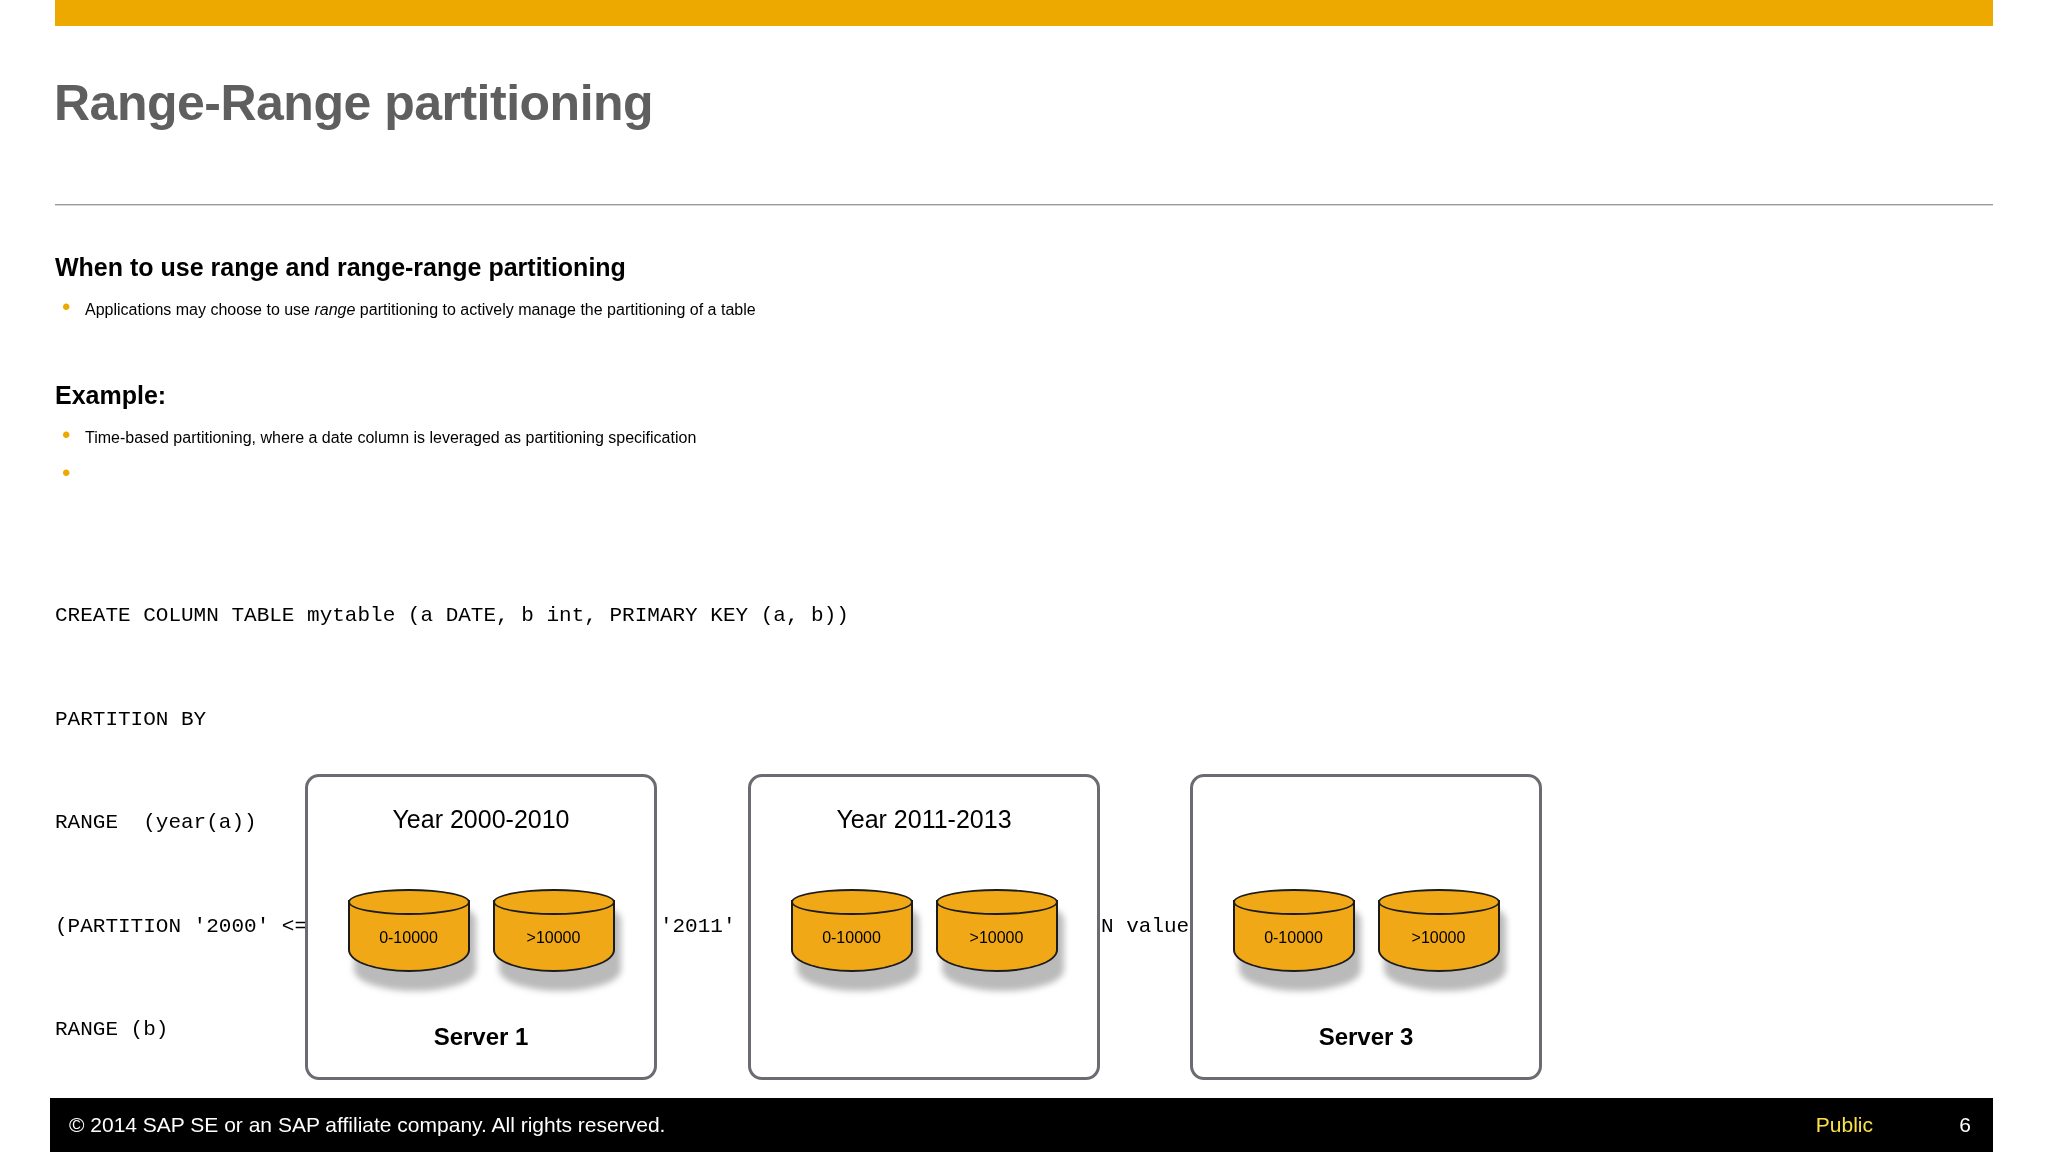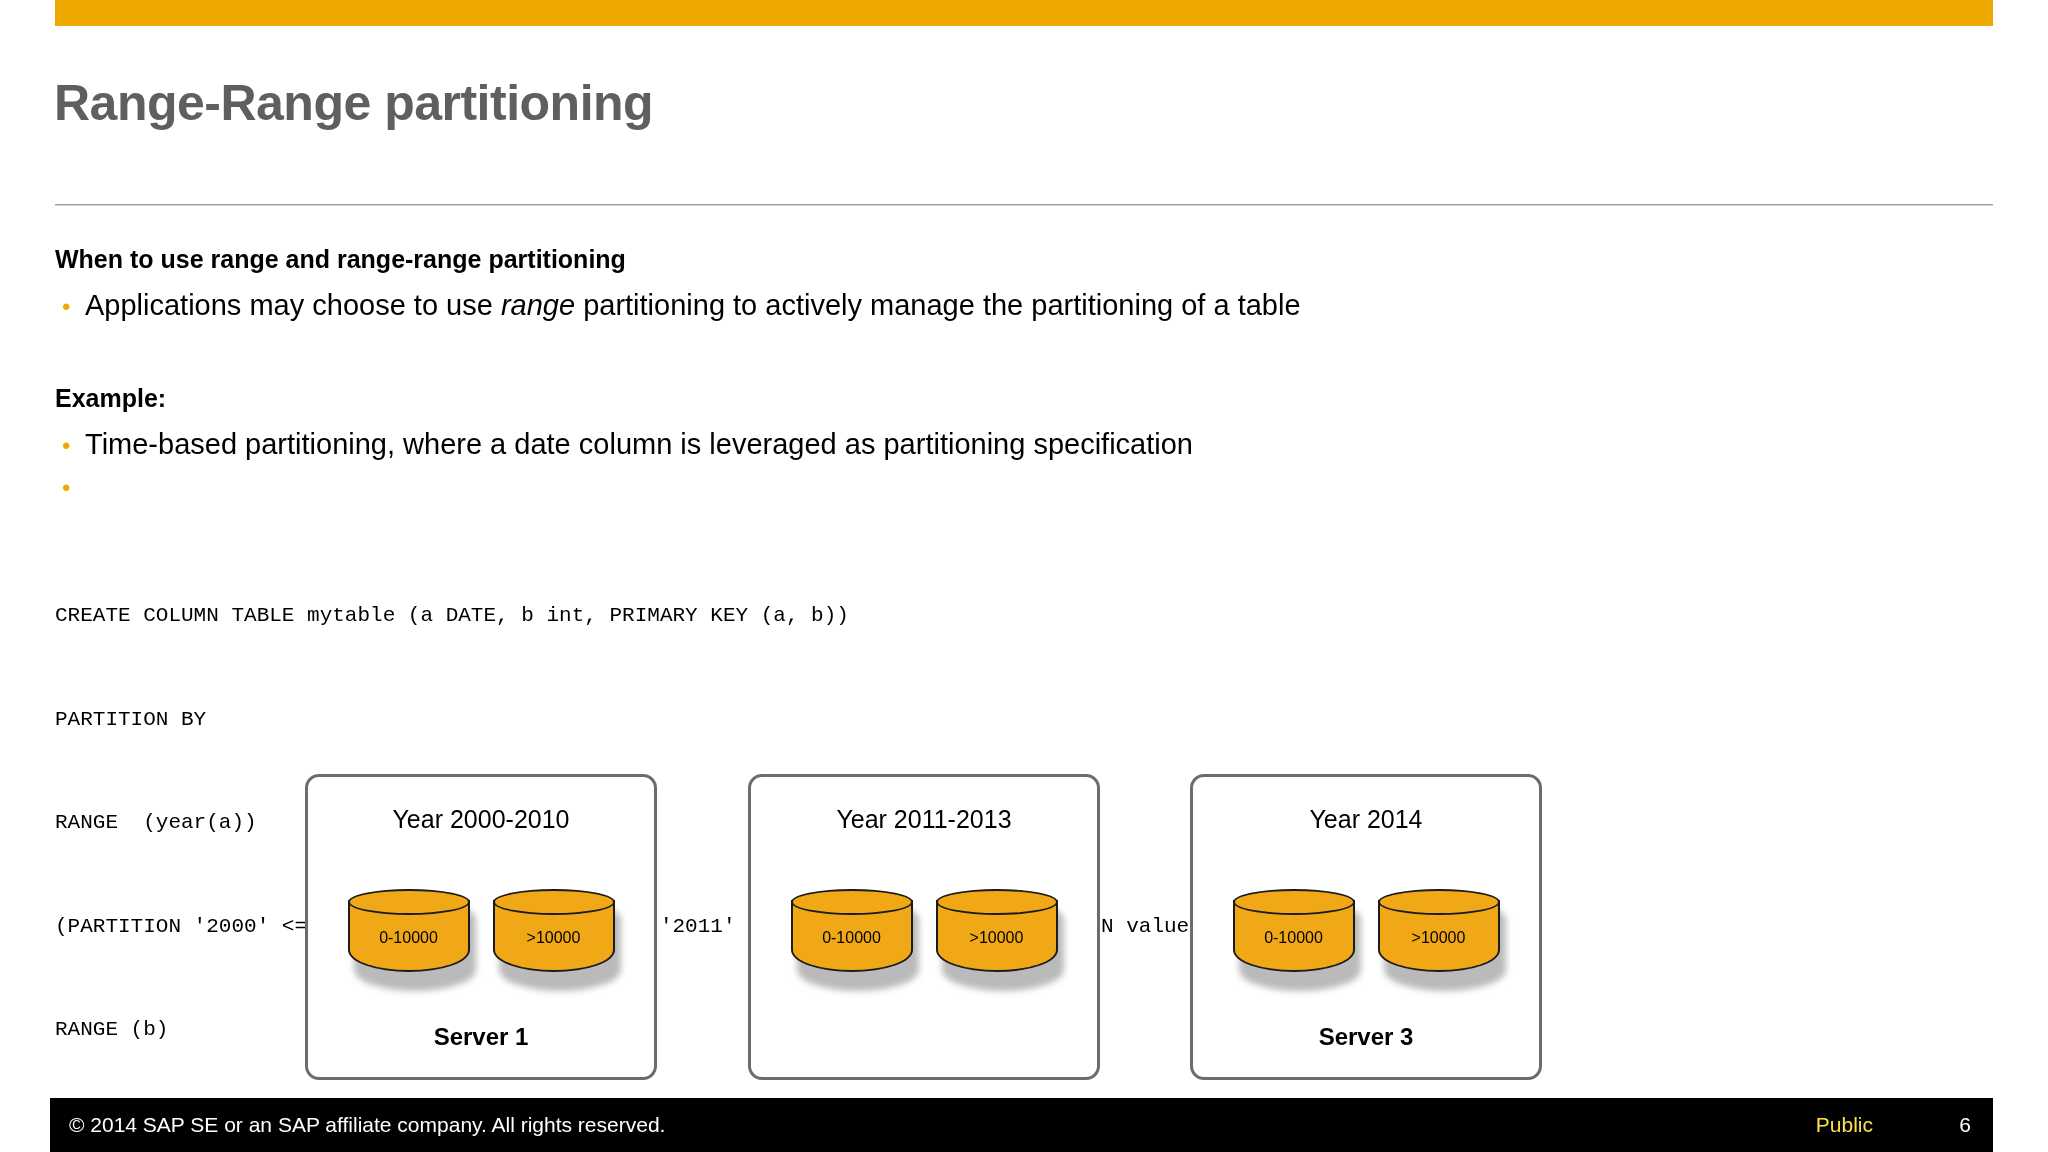--- a/index.html
+++ b/index.html
@@ -58,39 +58,39 @@
     top: 240px;
     width: 1938px;
   }
   .section-head {
     font-size: 25px;
     font-weight: bold;
     color: #000000;
     line-height: 1.2;
     white-space: nowrap;
   }
-  .head-gap-1 { margin-top: 4px; }
+  .head-gap-1 { margin-top: 12px; }
   .head-gap-2 { margin-top: 60px; }
 
   .bullet-row {
     display: flex;
     align-items: baseline;
     margin-top: 13px;
   }
   .bullet-dot {
     flex: 0 0 auto;
     width: 30px;
     color: #eda900;
     font-size: 24px;
     line-height: 1;
     text-align: left;
     padding-left: 7px;
   }
   .bullet-text {
-    font-size: 29px;
+    font-size: 16px;
     color: #000000;
     line-height: 1.25;
     white-space: nowrap;
   }
   .bullet-text em { font-style: italic; }
 
   
   .code-block {
     position: absolute;
     left: 55px;
@@ -323,21 +323,20 @@
         <div class="cylinder">
           <div class="cyl-shadow"></div>
           <div class="cyl-body"></div>
           <div class="cyl-top"></div>
           <div class="cyl-text">&gt;10000</div>
         </div>
       </div>
     </div>
 
     <div class="server-box b3">
-      <div class="year-label">Year 2014</div>
       <div class="cyl-row">
         <div class="cylinder">
           <div class="cyl-shadow"></div>
           <div class="cyl-body"></div>
           <div class="cyl-top"></div>
           <div class="cyl-text">0-10000</div>
         </div>
         <div class="cylinder">
           <div class="cyl-shadow"></div>
           <div class="cyl-body"></div>

